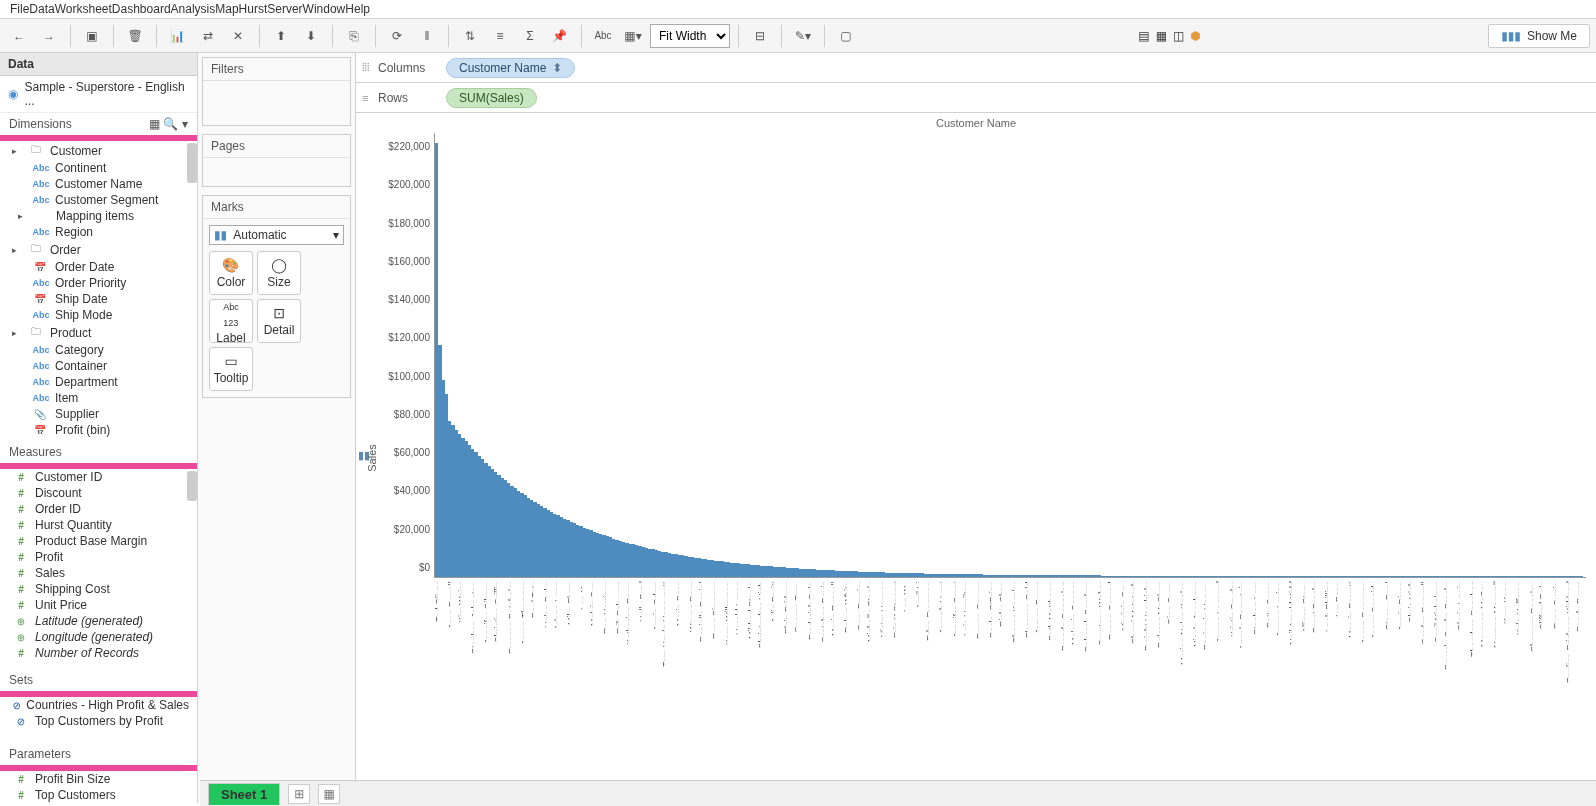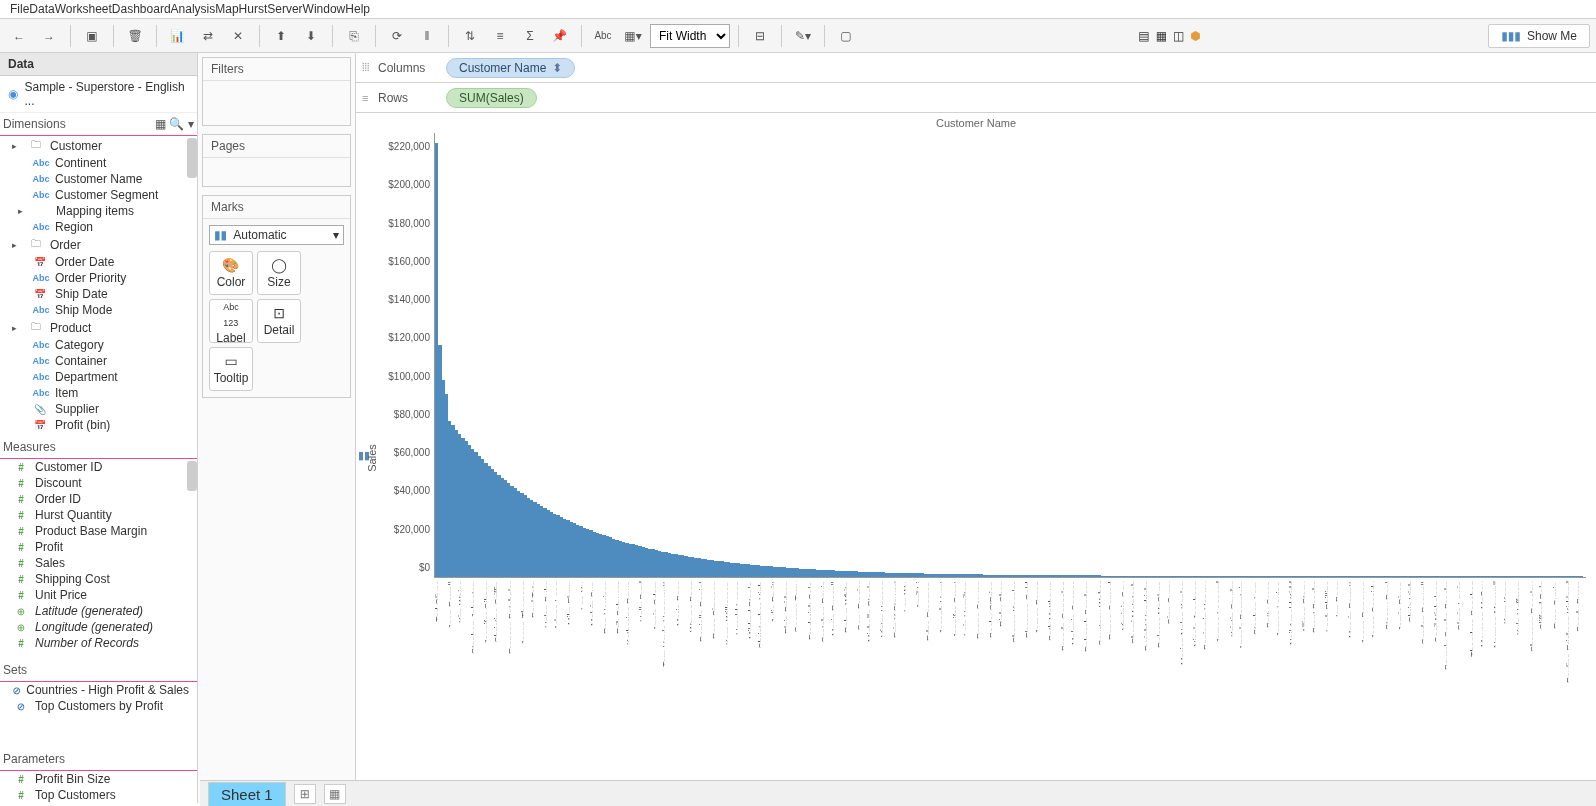--- a/index.html
+++ b/index.html
@@ -14,21 +14,21 @@
 .toolbar select { height:24px; border:1px solid #aaa; background:#fff; padding:0 4px; min-width:80px; }
 .showme { margin-left:auto; border:1px solid #ccc; background:#fff; padding:4px 12px; display:flex; align-items:center; gap:6px; border-radius:2px; }
 .topright-icons { margin-left:auto; display:flex; gap:6px; padding-right:8px; }
 
 .main { display:flex; height: calc(100vh - 56px); }
 
 .data-panel { width: 198px; border-right:1px solid #d0d0d0; display:flex; flex-direction:column; background:#fff; overflow:hidden; }
 .panel-hdr { background:#e8e8e8; padding:4px 8px; font-weight:600; border-bottom:1px solid #ccc; display:flex; align-items:center; justify-content:space-between; }
 .panel-hdr .icons { display:flex; gap:6px; color:#666; }
 .datasource { padding:4px 8px; display:flex; align-items:center; gap:6px; border-bottom:1px solid #eee; }
-.section-hdr { padding:4px 3px; font-weight:400; color:#555; display:flex; align-items:center; justify-content:space-between; border-bottom:1px solid #ec4899; }
+.section-hdr { padding:4px 9px; font-weight:400; color:#555; display:flex; align-items:center; justify-content:space-between; border-bottom:6px solid #ec4899; }
 .tree { overflow-y:auto; flex:0 0 auto; position:relative; }
 .tree .scrollthumb { position:absolute; right:0; width:10px; background:#ccc; border-radius:3px; }
 .tree-item { display:flex; align-items:center; gap:5px; padding:1px 8px 1px 12px; cursor:default; white-space:nowrap; }
 .tree-item.l2 { padding-left:32px; }
 .tree-item .caret { width:10px; color:#555; font-size:9px; }
 .tree-item .ico { width:18px; text-align:center; font-size:10px; }
 .ico.abc { color:#4a90d9; font-weight:bold; font-size:9px; }
 .ico.hash { color:#5fa052; font-weight:bold; }
 .ico.date { color:#4a90d9; }
 .ico.globe { color:#5fa052; }
@@ -60,21 +60,21 @@
 .axis-icon-y { position:absolute; left:2px; top:336px; color:#5b8bb5; font-size:11px; }
 .y-ticks { position:absolute; left:18px; top:20px; height:440px; width:60px; }
 .y-tick { position:absolute; right:4px; font-size:10px; color:#555; text-align:right; width:56px; }
 .plot { position:absolute; left:78px; right:10px; top:20px; height:445px; border-left:1px solid #999; border-bottom:1px solid #999; }
 .bars { position:absolute; left:0; right:0; bottom:0; height:100%; display:flex; align-items:flex-end; }
 .bar { flex:1; background:#4e8bbf; }
 .xlabels { position:absolute; left:78px; right:10px; top:468px; height:180px; display:flex; }
 .xlab { flex:1; writing-mode:vertical-rl; transform:rotate(180deg); font-size:9px; color:#555; text-align:right; white-space:nowrap; overflow:hidden; padding-top:2px; }
 
 .sheet-tabs { position:fixed; bottom:0; left:200px; right:0; height:26px; border-top:1px solid #ccc; background:#f0f0f0; display:flex; align-items:center; padding:0 8px; gap:8px; }
-.sheet-tab { background:#7dd3fc; border:1px solid #ccc; border-bottom:none; padding:3px 12px; font-size:15px; }
+.sheet-tab { background:#22c55e; border:1px solid #ccc; border-bottom:none; padding:3px 12px; font-size:13px;font-weight:bold; }
 .tab-icon { width:22px; height:20px; display:flex; align-items:center; justify-content:center; border:1px solid #ccc; background:#fff; color:#777; }
 </style>
 </head>
 <body>
 
 <div class="menubar" id="menubar">
     <span>File</span>
     <span>Data</span>
     <span>Worksheet</span>
     <span>Dashboard</span>

